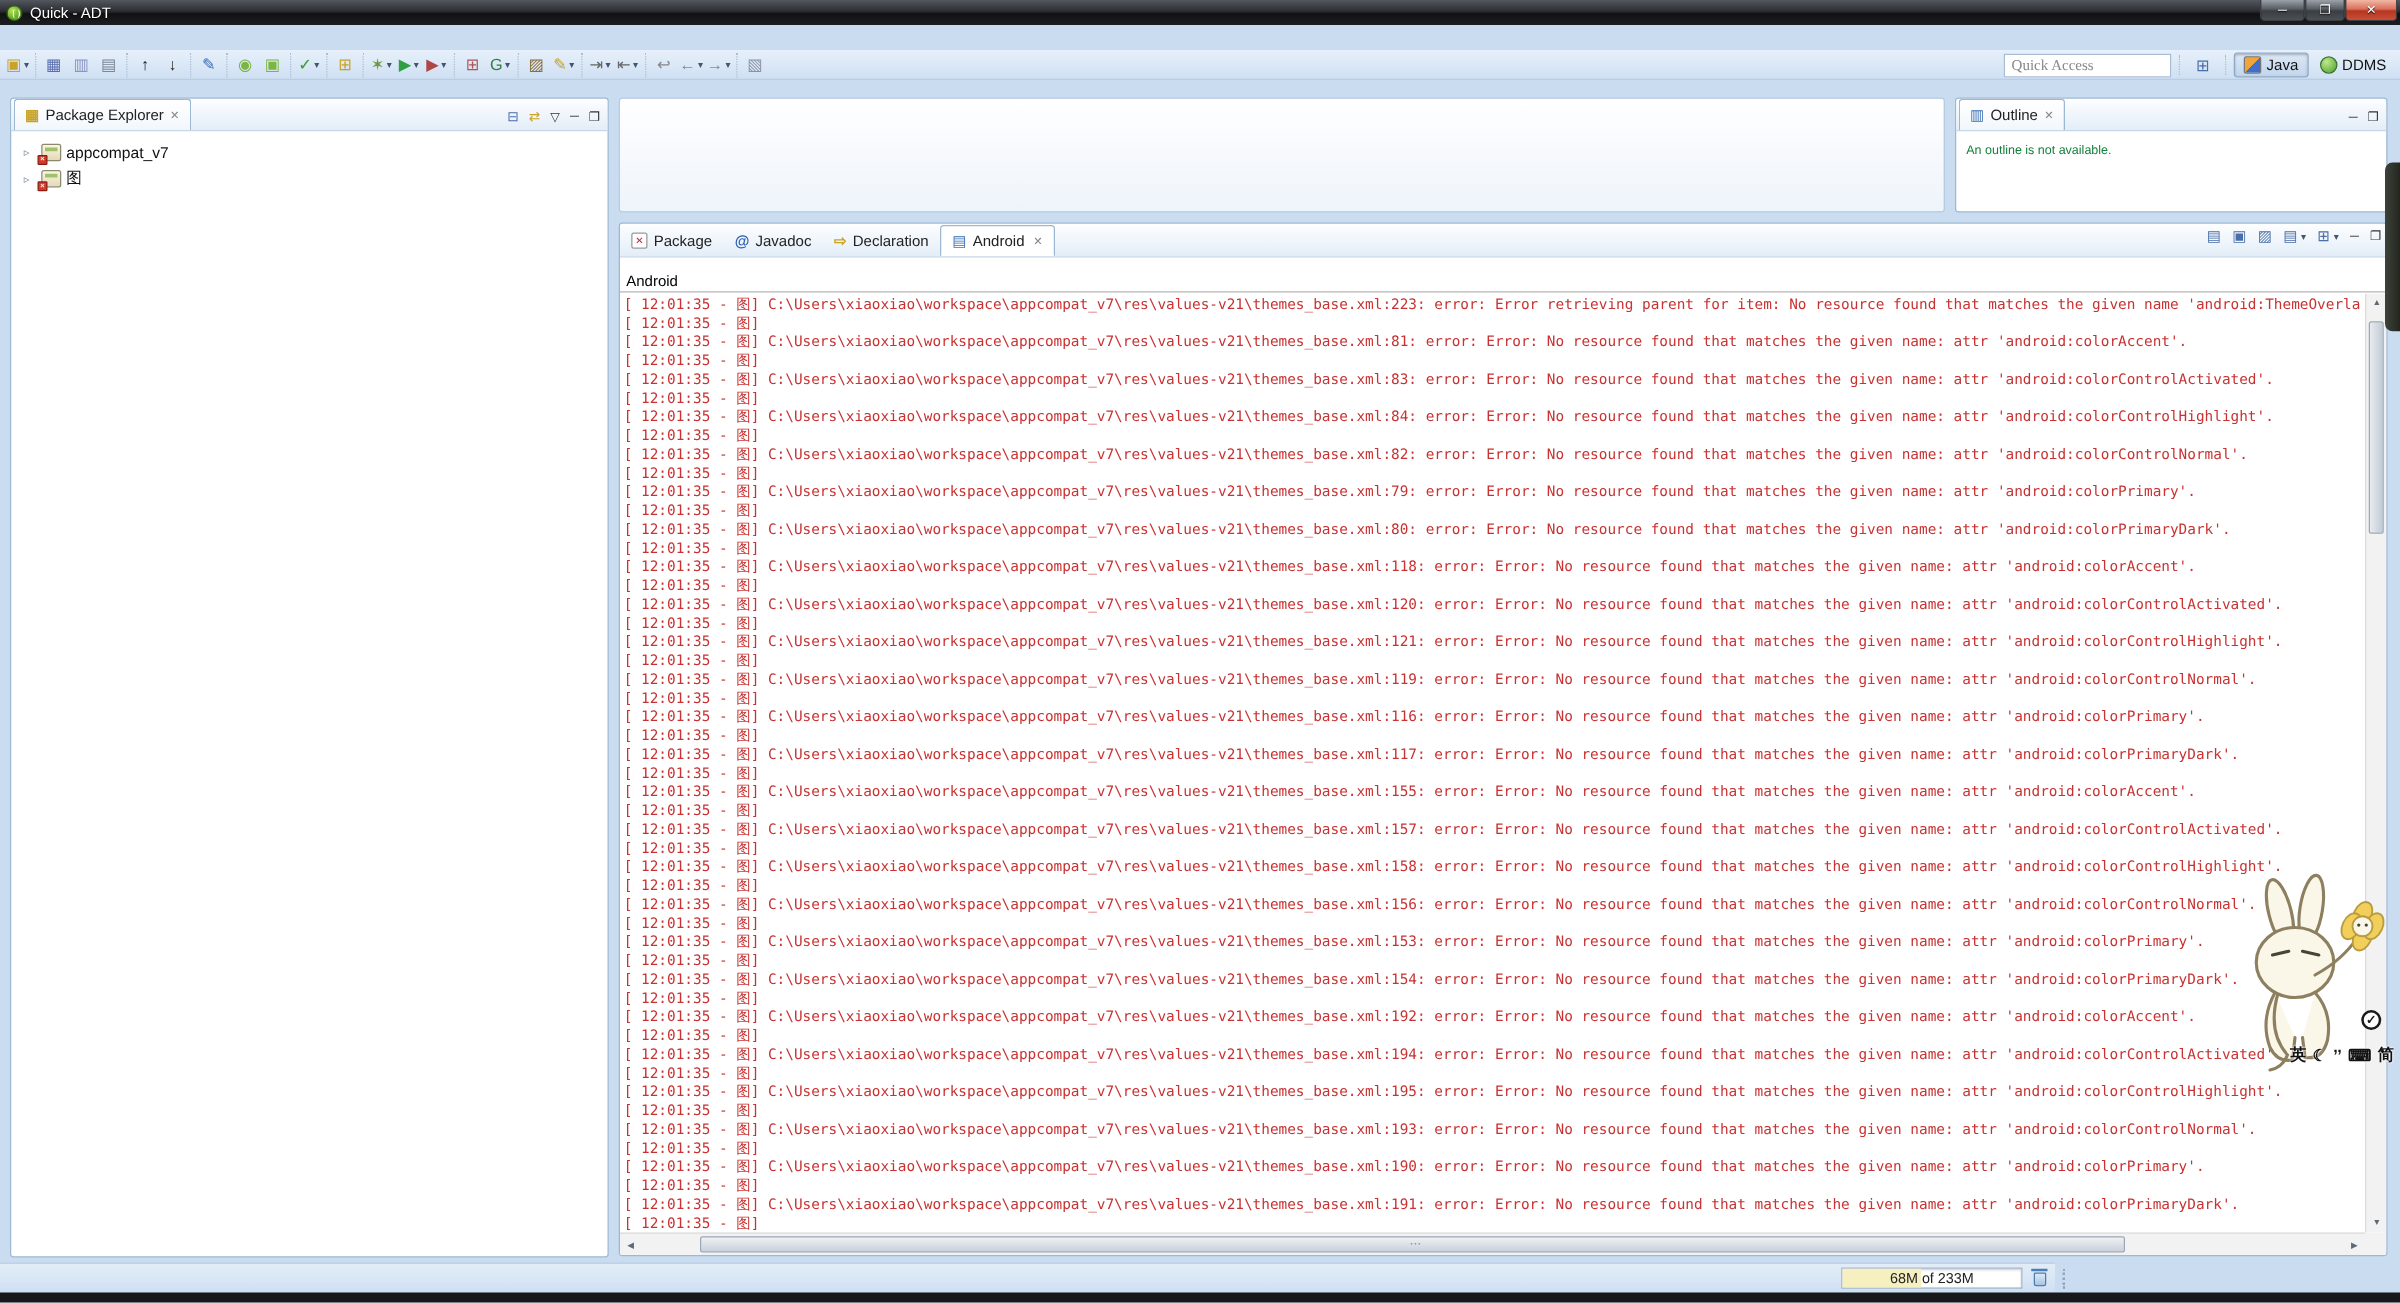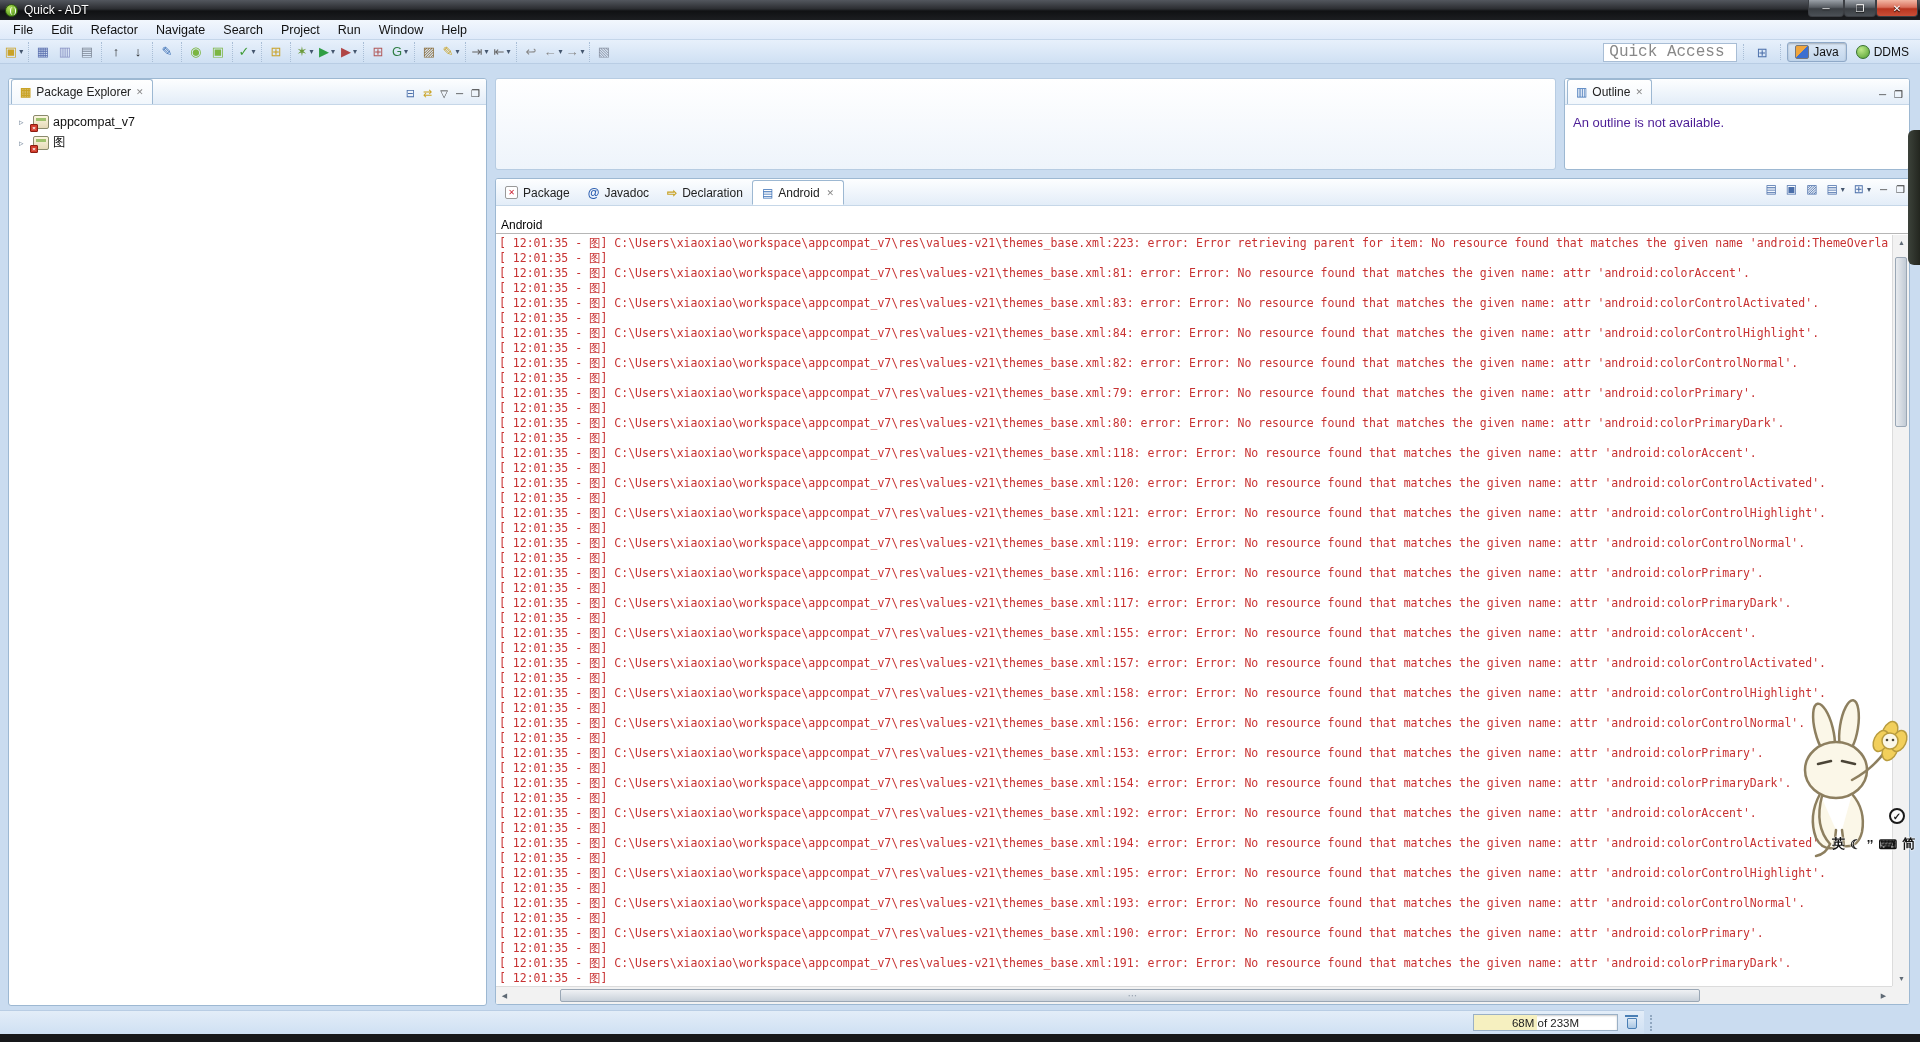--- a/index.html
+++ b/index.html
@@ -38,21 +38,21 @@
   #toolbar-groups { display:flex; align-items:center; height:24px; }
   .tb-group { display:flex; align-items:center; padding:0 3px; height:20px;
     border-left:1px dotted #a9bed6; }
   .tb-group:first-child { border-left:none; }
   .tb-btn { min-width:22px; height:22px; display:flex; align-items:center; justify-content:center;
     border-radius:3px; padding:0 1px; }
   .tb-ic { font-size:13px; line-height:13px; }
   .tb-dd { font-size:8px; color:#44566e; margin-left:2px; }
   #toolbar-right { position:absolute; right:4px; top:2px; display:flex; align-items:center; height:20px; }
   #quick-access { width:134px; height:19px; border:1px solid #a8bdd5; background:#fff;
-    font-size:16px; padding:0 5px; color:#333; font-family:Liberation Mono, monospace; }
+    font-size:12px; padding:0 5px; color:#333; font-family:Liberation Serif, serif; }
   #quick-access::placeholder { color:#888; }
   .tb-sep { width:1px; height:16px; border-left:1px dotted #a9bed6; margin:0 6px; }
   #open-persp-btn { width:24px; height:20px; display:flex; align-items:center; justify-content:center;
     font-size:13px; color:#4a6ea9; }
   #perspectives { display:flex; align-items:center; gap:2px; }
   .persp { display:flex; align-items:center; gap:4px; height:20px; padding:0 7px;
     border-radius:3px; font-size:12px; color:#111; }
   .persp.active { background:linear-gradient(#dce8f6,#c2d6ec); border:1px solid #8fa9c8;
     box-shadow:inset 0 1px 2px rgba(0,0,0,.25); }
   .persp-ic { width:14px; height:14px; border-radius:2px; }
@@ -86,21 +86,21 @@
     border:1px solid #8c1d12; border-radius:1px; color:#fff; font-size:6px; line-height:6px;
     text-align:center; font-weight:bold; }
   .err-badge::before { content:"×"; }
 
   
   #editor-area { left:495px; top:78px; width:1061px; height:92px;
     background:linear-gradient(#ffffff,#eef4fb); border:1px solid #b7cce2; border-radius:3px; position:absolute; }
 
   
   #outline { left:1564px; top:78px; width:346px; height:92px; }
-  #outline-msg { font-size:13px; color:#4c1d95; padding:10px 0 0 8px; }
+  #outline-msg { font-size:10px; color:#15803d; padding:10px 0 0 8px; }
 
   
   #console-panel { left:495px; top:178px; width:1415px; height:827px; }
   #console-tabbar { height:27px; background:linear-gradient(#fdfeff,#e3edf8);
     border-bottom:1px solid #c6d7e8; display:flex; align-items:flex-end; position:relative; }
   .ctab { display:flex; align-items:center; gap:5px; height:25px; padding:0 9px;
     font-size:12px; color:#222; }
   .ctab.active { background:#fff; border:1px solid #9db8d2; border-bottom:1px solid #fff;
     border-radius:3px 3px 0 0; }
   .ctab-ic { font-size:10px; line-height:12px; }
@@ -173,31 +173,20 @@
   <div id="titlebar">
     <div id="app-icon"></div>
     <div id="window-title">Quick - ADT</div>
     <div id="win-controls">
       <div class="win-btn min">─</div>
       <div class="win-btn restore">❐</div>
       <div class="win-btn close">✕</div>
     </div>
   </div>
 
-  <div id="menu-bar">
-      <div class="menu-item">File</div>
-      <div class="menu-item">Edit</div>
-      <div class="menu-item">Refactor</div>
-      <div class="menu-item">Navigate</div>
-      <div class="menu-item">Search</div>
-      <div class="menu-item">Project</div>
-      <div class="menu-item">Run</div>
-      <div class="menu-item">Window</div>
-      <div class="menu-item">Help</div>
-    </div>
 
   <div id="toolbar">
     <div id="toolbar-groups">
         <div class="tb-group">
           <div class="tb-btn">
             <span class="tb-ic" style="color: rgb(201, 162, 39);">▣</span>
             <span class="tb-dd">▾</span>
           </div>
         </div>
         <div class="tb-group">

